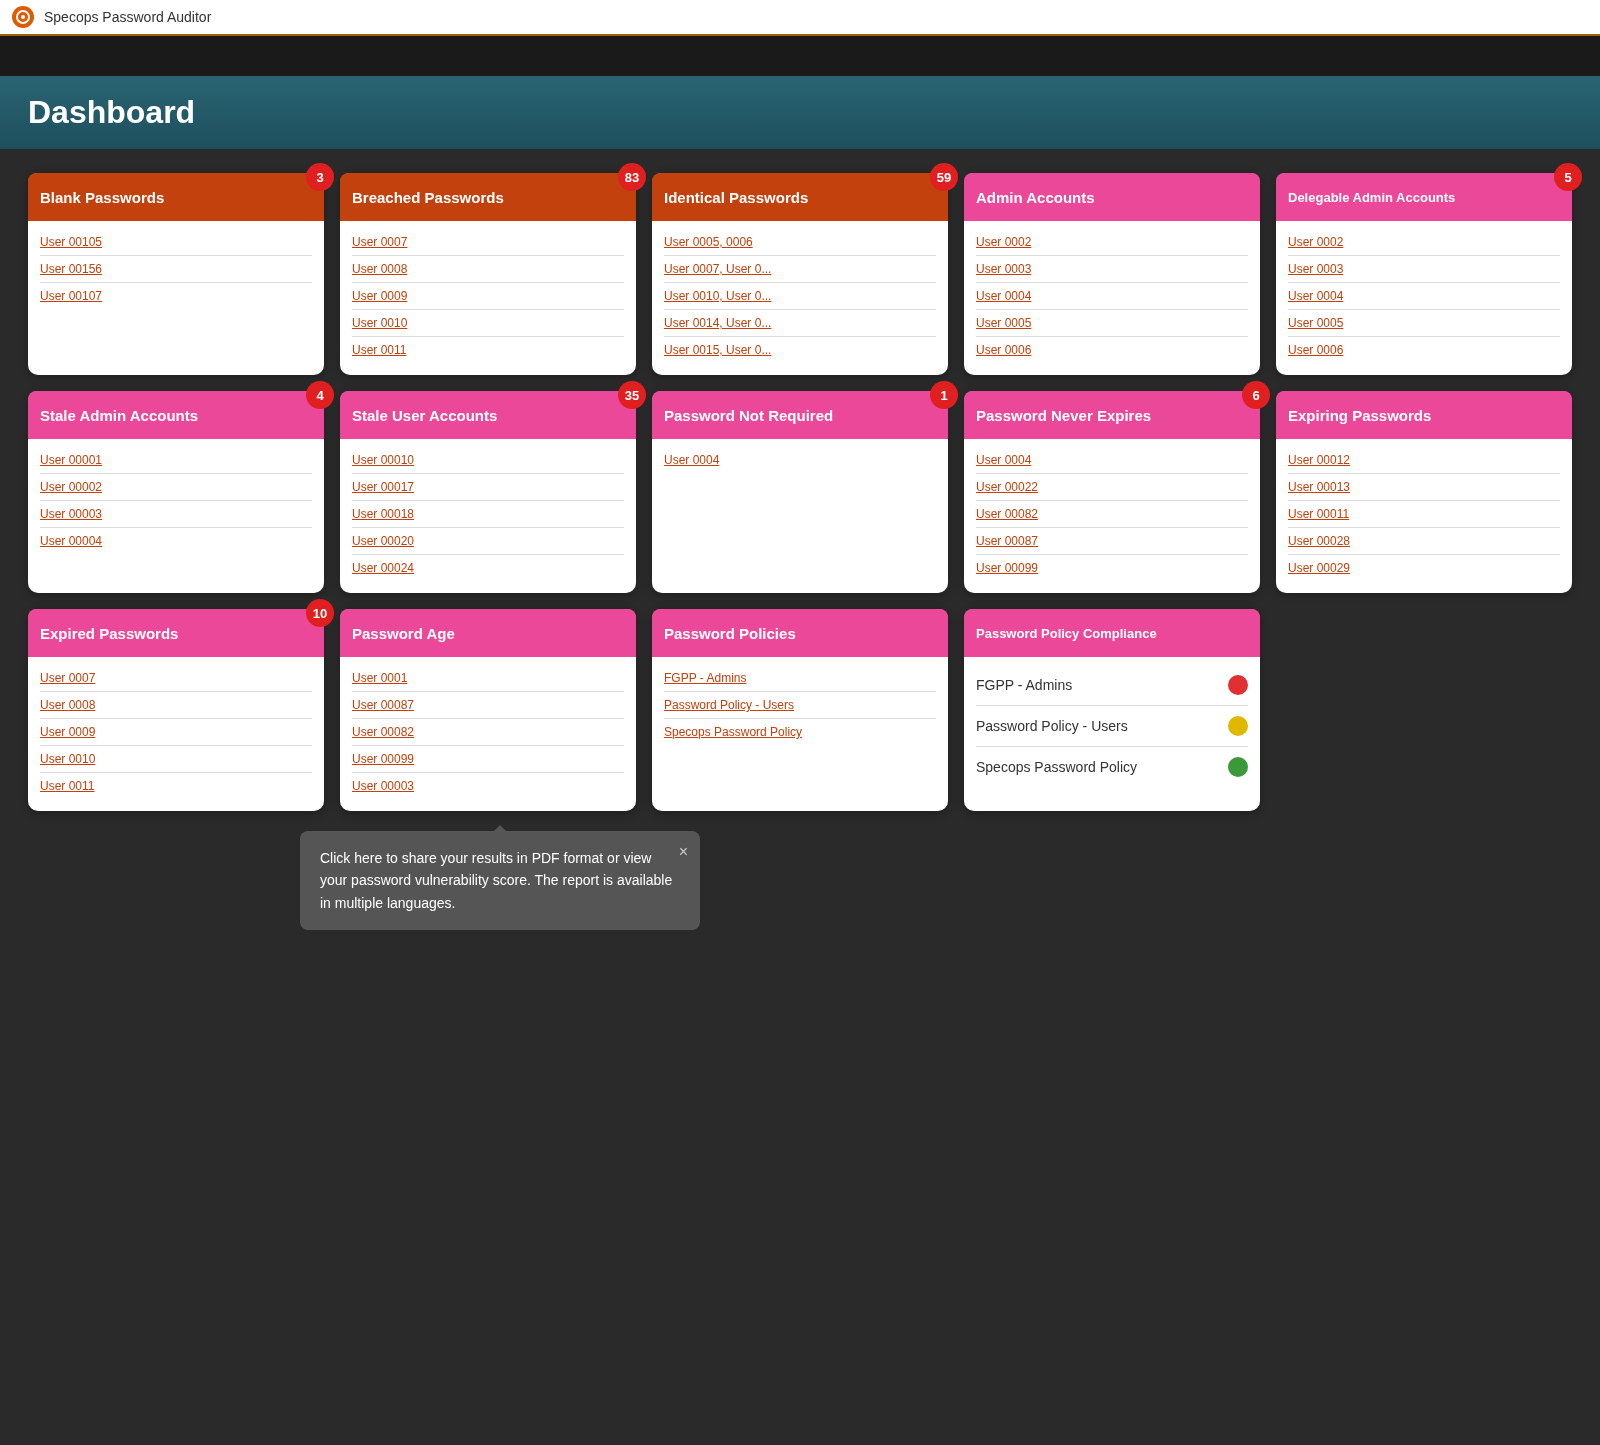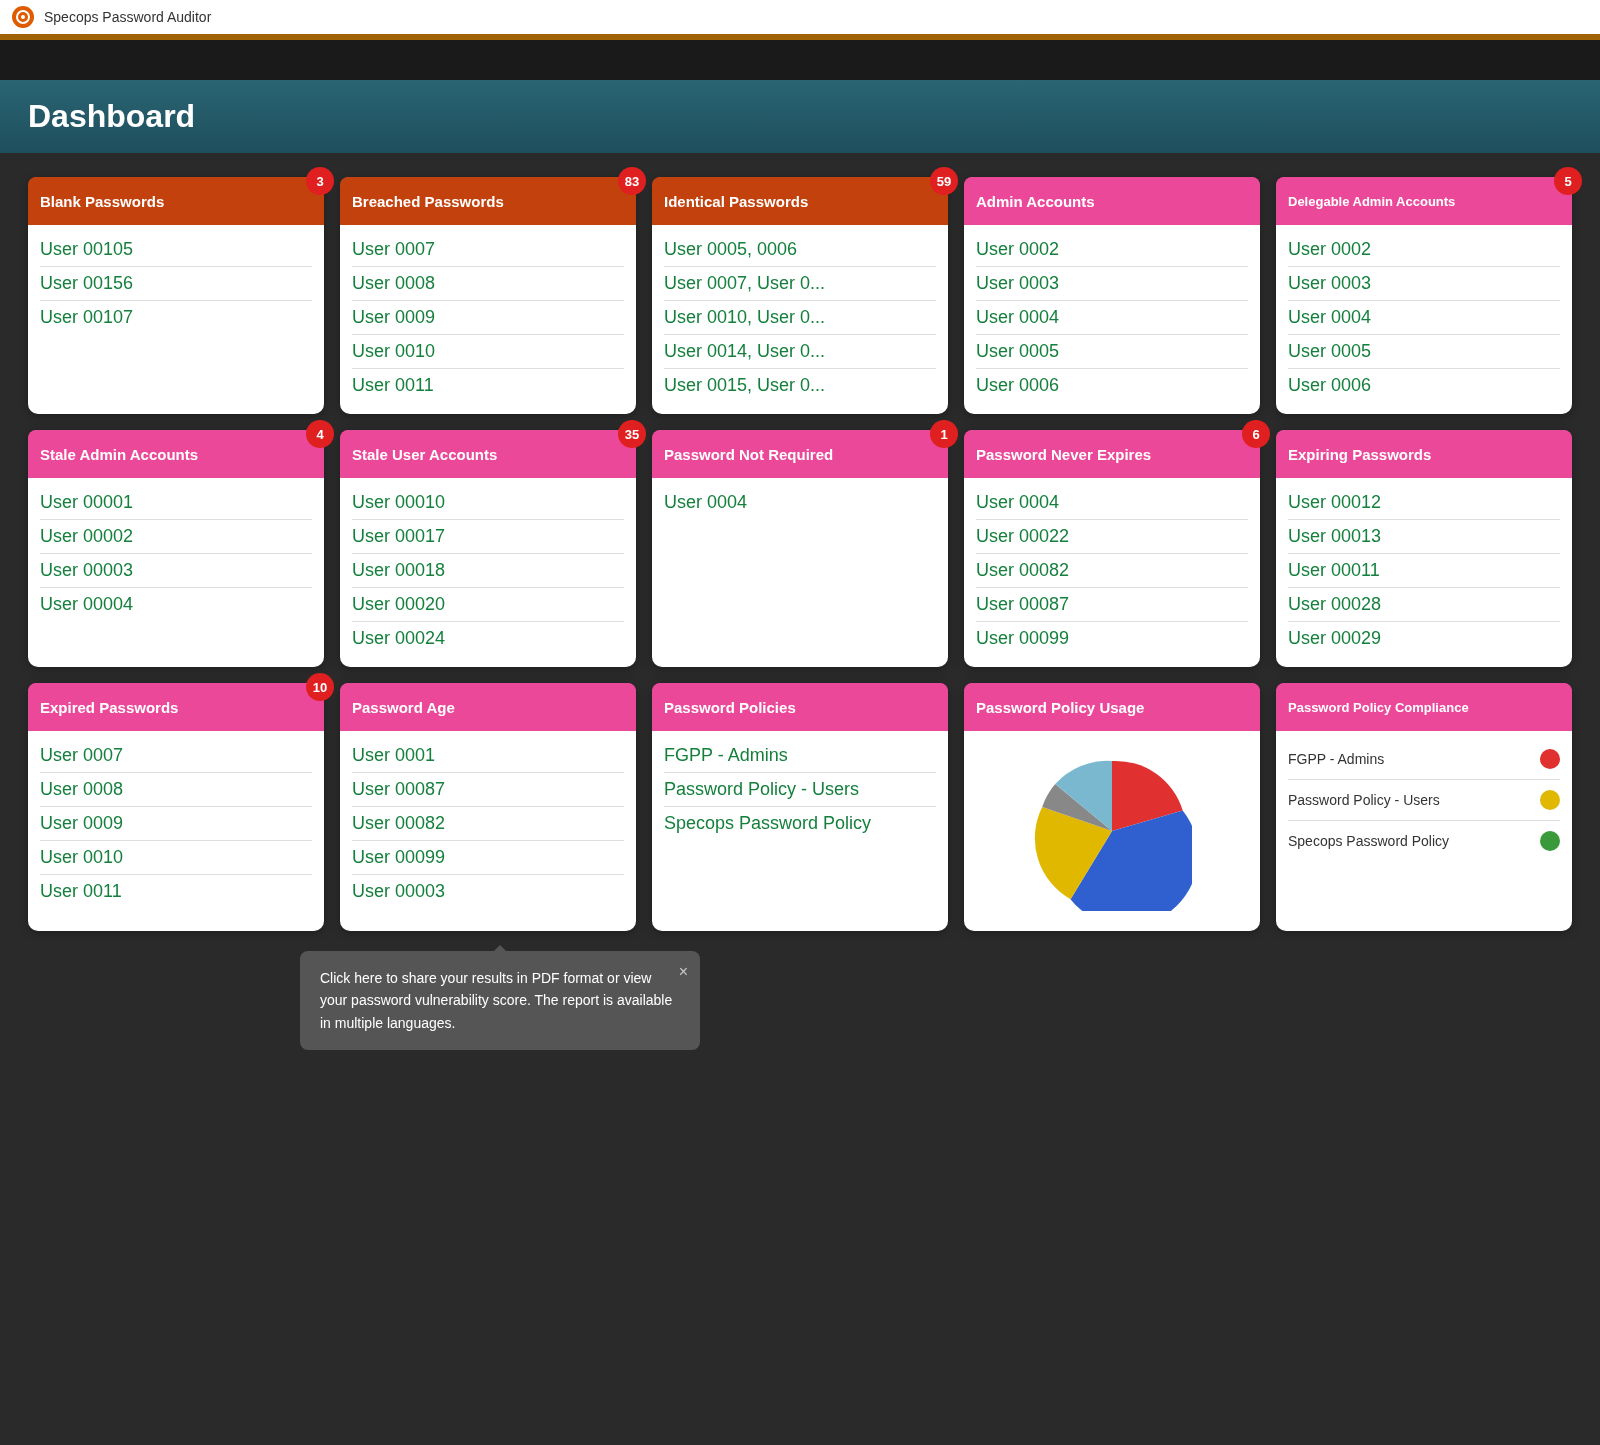--- a/index.html
+++ b/index.html
@@ -10,21 +10,21 @@
       min-height: 1445px;
       color: #333;
     }
 
     
     .titlebar {
       background: #fff;
       display: flex;
       align-items: center;
       padding: 6px 12px;
-      border-bottom: 6px solid #a16207;
+      border-bottom: 2px solid #a16207;
     }
     .titlebar-logo {
       width: 22px; height: 22px;
       background: #e05a00;
       border-radius: 50%;
       margin-right: 10px;
       display: flex; align-items: center; justify-content: center;
       flex-shrink: 0;
     }
     .titlebar-logo svg { width: 16px; height: 16px; }
@@ -75,23 +75,24 @@
 
     .card-header.orange { background: #c2410c; }
     .card-header.teal { background: #ec4899; }
 
     .card-body {
       padding: 8px 12px 12px;
     }
 
     .card-item {
       padding: 6px 0;
-      font-size: 18px;
-      color: #15803d;
+      font-size: 12px;
+      color: #c2410c;
       border-bottom: 1px solid #ddd;
+      text-decoration: underline;
     }
     .card-item:last-child { border-bottom: none; }
 
     
     .badge {
       position: absolute;
       top: -10px;
       right: -10px;
       background: #e02020;
       color: #fff;
@@ -327,37 +328,20 @@
 
     <div class="card">
       <div class="card-header teal">Password Policies</div>
       <div class="card-body">
         <div class="card-item">FGPP - Admins</div>
         <div class="card-item">Password Policy - Users</div>
         <div class="card-item">Specops Password Policy</div>
       </div>
     </div>
 
-    <div class="card">
-      <div class="card-header teal">Password Policy Usage</div>
-      <div class="card-body pie-card">
-        <svg width="160" height="160" viewBox="0 0 160 160">
-
-          <path d="M80,80 L80,10 A70,70 0 0,1 150.7,59.5 Z" fill="#e03030"></path>
-
-          <path d="M80,80 L150.7,59.5 A70,70 0 0,1 38.5,148.2 Z" fill="#3060d0"></path>
-
-          <path d="M80,80 L38.5,148.2 A70,70 0 0,1 10.2,56.0 Z" fill="#e0b800"></path>
-
-          <path d="M80,80 L10.2,56.0 A70,70 0 0,1 23.2,33.1 Z" fill="#888888"></path>
-
-          <path d="M80,80 L23.2,33.1 A70,70 0 0,1 80,10 Z" fill="#7ab8d0"></path>
-        </svg>
-      </div>
-    </div>
 
     <div class="card">
       <div class="card-header teal" style="font-size:13px;">Password Policy Compliance</div>
       <div class="card-body">
         <div class="legend-item">
           <span>FGPP - Admins</span>
           <span class="legend-dot" style="background:#e03030;"></span>
         </div>
         <div class="legend-item">
           <span>Password Policy - Users</span>

